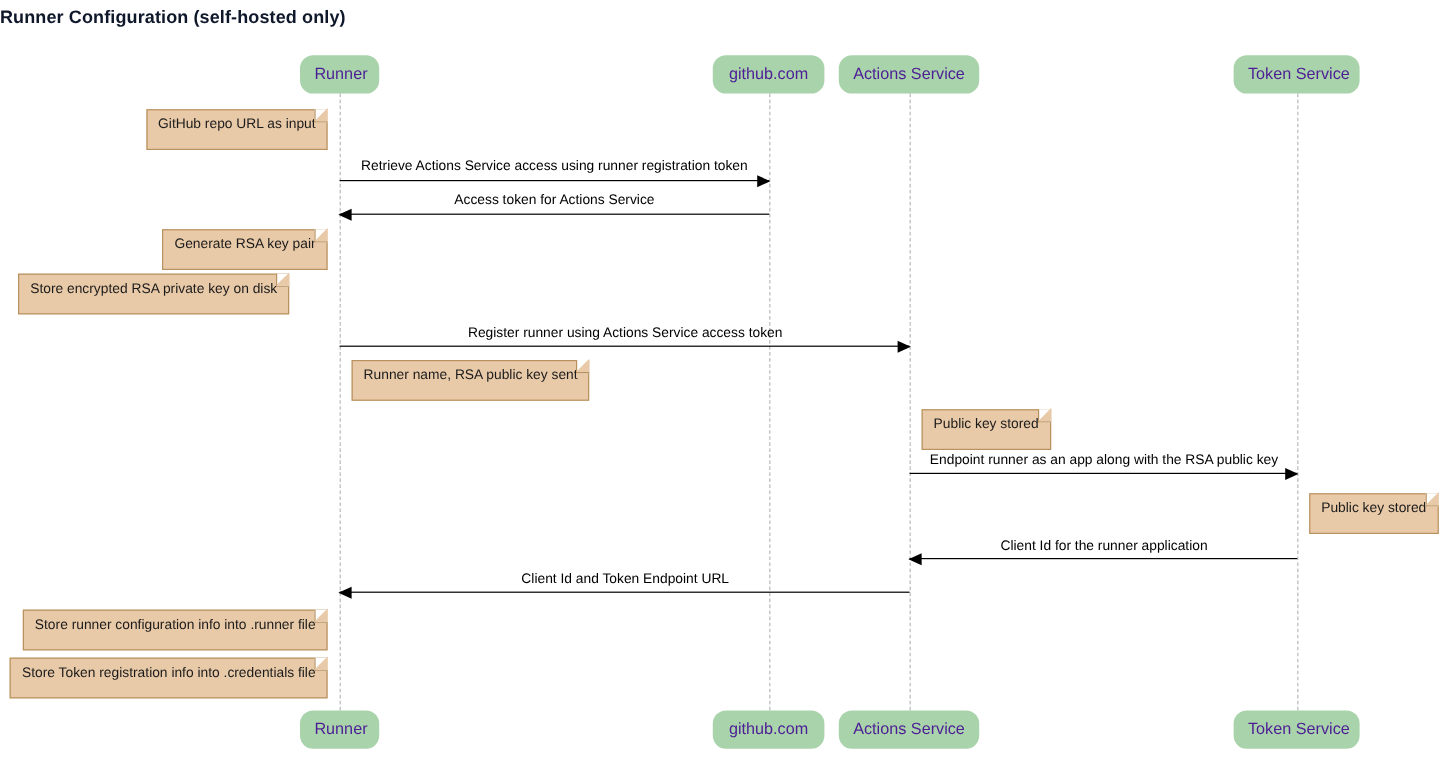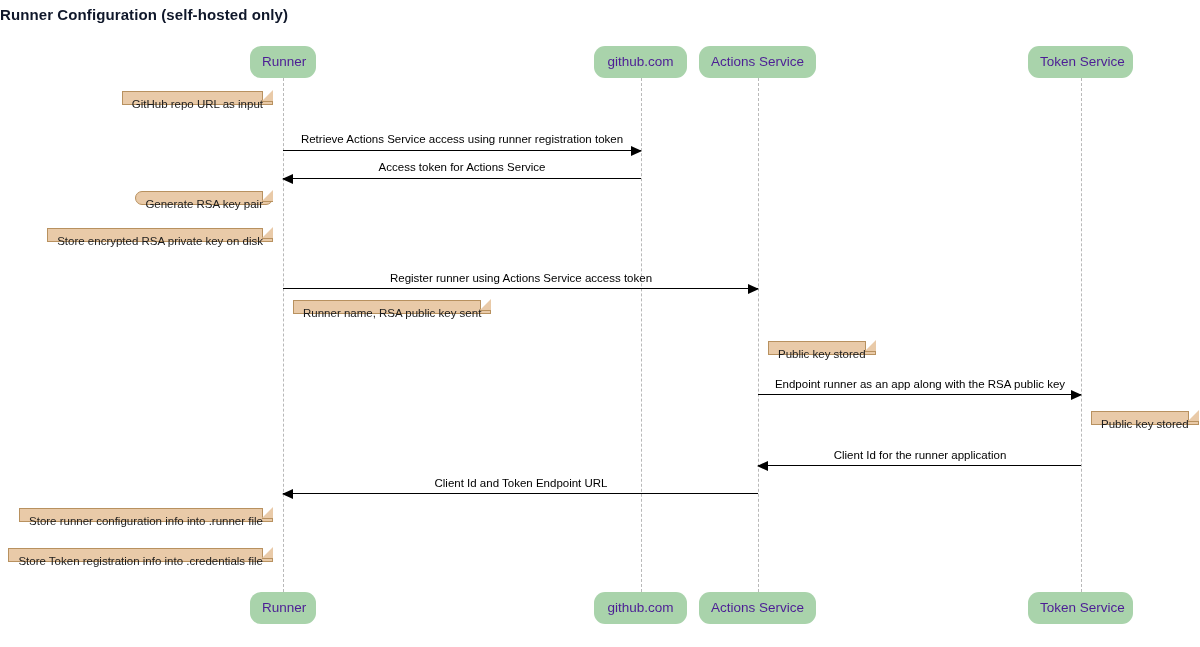--- a/index.html
+++ b/index.html
@@ -45,21 +45,21 @@
     color: #4c1d95;
     white-space: nowrap;
     box-sizing: border-box;
     padding: 0 12px;
   }
   .note {
     position: absolute;
     background: #e9caa8;
     border: 1px solid #b8915f;
     box-sizing: border-box;
-    height: 14px;
+    height: 34px;
     line-height: 25px;
     font-size: 11.5px;
     color: #1b1b1b;
     padding: 0 9px;
     white-space: nowrap;
   }
   .note .fold {
     position: absolute;
     top: -1px;
     right: -1px;
@@ -147,25 +147,25 @@
     <span>Actions Service</span>
   </div>
   <div class="participant" style="left:1028px; top:592px; width:105px;">
     <span>Token Service</span>
   </div>
 
   <div class="note" style="right:927px; top:91px;">
     <span>GitHub repo URL as input</span>
     <span class="fold"></span>
   </div>
-  <div class="note" style="right:927px; top:191px;border-radius:13px;">
+  <div class="note" style="right:927px; top:191px;">
     <span>Generate RSA key pair</span>
     <span class="fold"></span>
   </div>
-  <div class="note" style="right:927px; top:228px;">
+  <div class="note" style="right:959px; top:228px;">
     <span>Store encrypted RSA private key on disk</span>
     <span class="fold"></span>
   </div>
   <div class="note" style="left:293px; top:300px;">
     <span>Runner name, RSA public key sent</span>
     <span class="fold"></span>
   </div>
   <div class="note" style="left:768px; top:341px;">
     <span>Public key stored</span>
     <span class="fold"></span>

